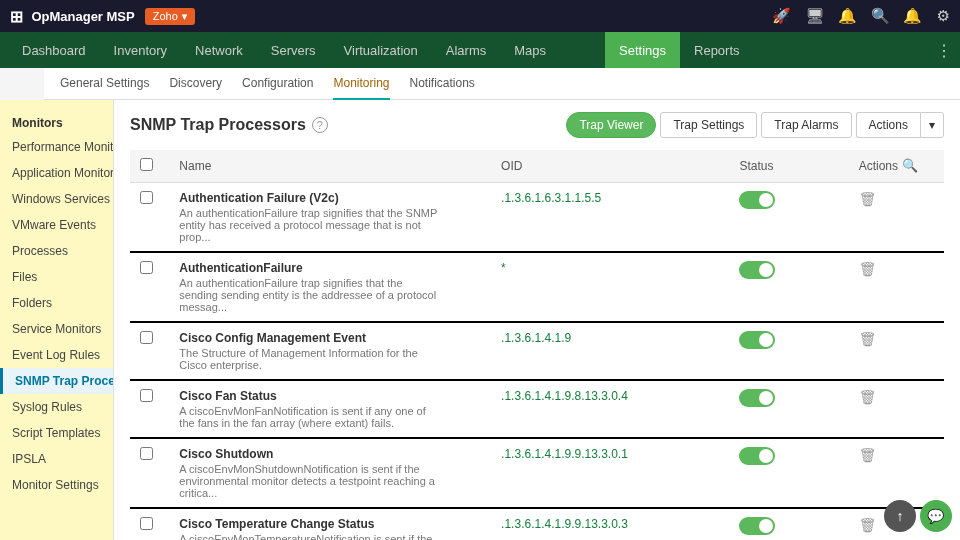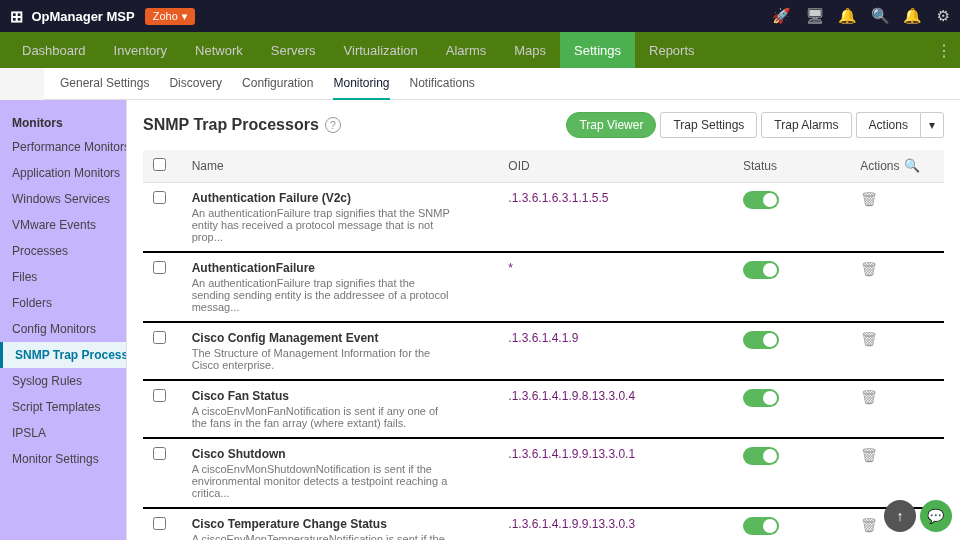--- a/index.html
+++ b/index.html
@@ -37,39 +37,40 @@
       margin-left: auto;
       display: flex;
       align-items: center;
       gap: 14px;
       color: #ccc;
       font-size: 15px;
     }
 
     
     .main-nav {
-      background: #4d7c0f;
+      background: #14532d;
       height: 36px;
       display: flex;
       align-items: center;
       padding: 0 8px;
       color: #ccc;
       font-size: 13px;
     }
     .main-nav-item {
       padding: 0 14px;
       height: 36px;
       display: flex;
       align-items: center;
       cursor: pointer;
       color: #ccc;
     }
     .main-nav-item.active {
       background: #4caf50;
       color: white;
+      margin-left: 45px;
     }
     .more-btn {
       margin-left: auto;
       color: #ccc;
       font-size: 16px;
       cursor: pointer;
     }
 
     
     .sub-nav {
@@ -85,34 +86,34 @@
     .sub-nav-item {
       font-size: 12px;
       color: #555;
       cursor: pointer;
       height: 32px;
       display: flex;
       align-items: center;
       border-bottom: 2px solid transparent;
     }
     .sub-nav-item.active {
-      color: #0f172a;
+      color: #a16207;
       border-bottom: 2px solid #00a99d;
     }
 
     
     .layout {
       display: flex;
       height: calc(540px - 32px - 36px - 32px);
     }
 
     
     .sidebar {
-      width: 127px;
-      background: #c4b5fd;
+      width: 114px;
+      background: #fef9c3;
       border-right: 1px solid #e0e0e0;
       overflow-y: auto;
       padding: 10px 0;
     }
     .sidebar-section-title {
       font-size: 12px;
       font-weight: bold;
       color: #333;
       padding: 6px 12px 4px;
     }
@@ -238,21 +239,21 @@
       color: #333;
       font-size: 12px;
     }
     .trap-desc {
       color: #777;
       font-size: 11px;
       margin-top: 2px;
       max-width: 260px;
     }
     .trap-oid {
-      color: #701a75;
+      color: #15803d;
       font-size: 12px;
     }
 
     
     .toggle {
       width: 36px;
       height: 18px;
       background: #5cb85c;
       border-radius: 9px;
       position: relative;
@@ -357,21 +358,22 @@
 
   <div class="sidebar">
     <div class="sidebar-section-title">Monitors</div>
     <div class="sidebar-item">Performance Monitors</div>
     <div class="sidebar-item">Application Monitors</div>
     <div class="sidebar-item">Windows Services</div>
     <div class="sidebar-item">VMware Events</div>
     <div class="sidebar-item">Processes</div>
     <div class="sidebar-item">Files</div>
     <div class="sidebar-item">Folders</div>
-    <div class="sidebar-item">Config Monitors</div>
+    <div class="sidebar-item">Service Monitors</div>
+    <div class="sidebar-item">Event Log Rules</div>
     <div class="sidebar-item active">SNMP Trap Processors</div>
     <div class="sidebar-item">Syslog Rules</div>
     <div class="sidebar-item">Script Templates</div>
     <div class="sidebar-item">IPSLA</div>
     <div class="sidebar-item">Monitor Settings</div>
   </div>
 
   <div class="main-content">
 
     <div class="content-header">

